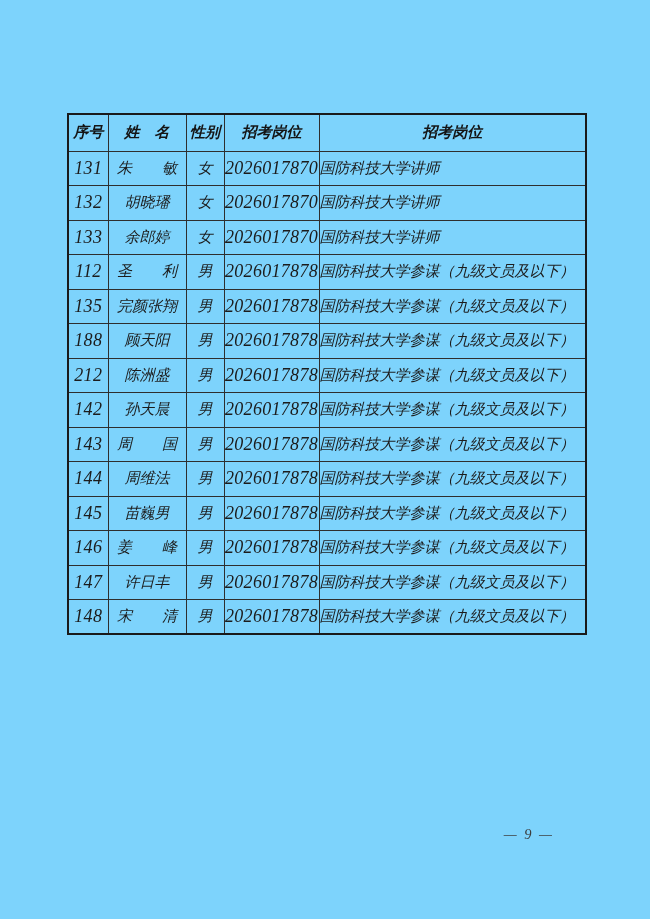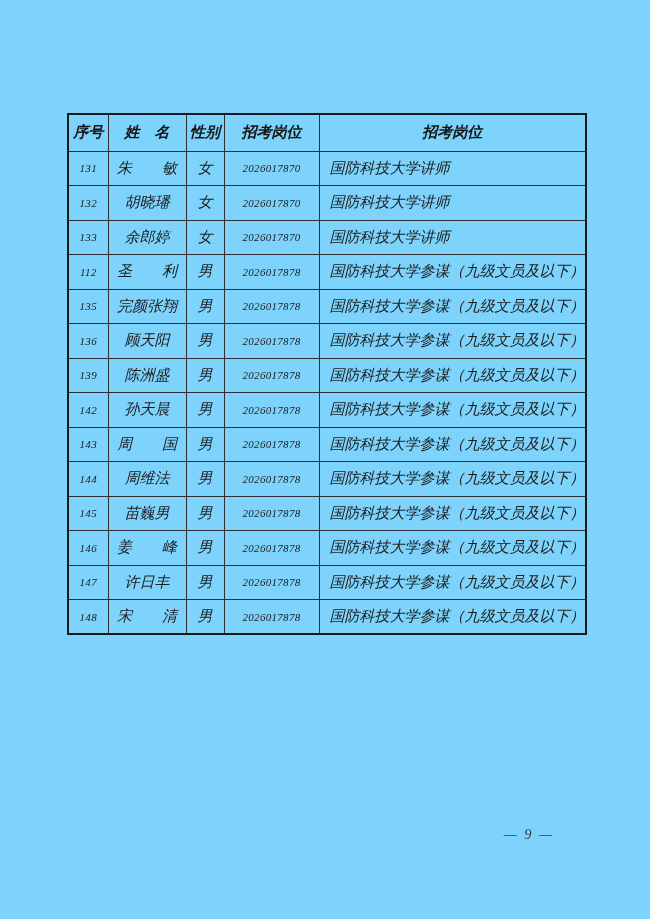--- a/index.html
+++ b/index.html
@@ -47,26 +47,26 @@
     font-size: 15px;
     color: #141414;
   }
   table.roster td {
     font-family: "Liberation Serif", serif;
     font-size: 15px;
     color: #1c1c1c;
   }
   table.roster td.col-no,
   table.roster td.col-code {
-    font-size: 11px;
+    font-size: 18px;
     letter-spacing: 0.3px;
   }
   table.roster td.col-pos {
     text-align: left;
-    padding-left: 10px;
+    padding-left: 0;
   }
   .page-number {
     position: absolute;
     top: 826px;
     right: 96px;
     font-family: "Liberation Serif", serif;
     font-size: 14.5px;
     color: #3c3c3c;
     letter-spacing: 2px;
     white-space: pre;
@@ -124,28 +124,28 @@
     <td class="col-pos">国防科技大学参谋（九级文员及以下）</td>
   </tr>
         <tr>
     <td class="col-no">135</td>
     <td class="col-name">完颜张翔</td>
     <td class="col-gender">男</td>
     <td class="col-code">2026017878</td>
     <td class="col-pos">国防科技大学参谋（九级文员及以下）</td>
   </tr>
         <tr>
-    <td class="col-no">136</td>
+    <td class="col-no">188</td>
     <td class="col-name">顾天阳</td>
     <td class="col-gender">男</td>
     <td class="col-code">2026017878</td>
     <td class="col-pos">国防科技大学参谋（九级文员及以下）</td>
   </tr>
         <tr>
-    <td class="col-no">139</td>
+    <td class="col-no">212</td>
     <td class="col-name">陈洲盛</td>
     <td class="col-gender">男</td>
     <td class="col-code">2026017878</td>
     <td class="col-pos">国防科技大学参谋（九级文员及以下）</td>
   </tr>
         <tr>
     <td class="col-no">142</td>
     <td class="col-name">孙天晨</td>
     <td class="col-gender">男</td>
     <td class="col-code">2026017878</td>

